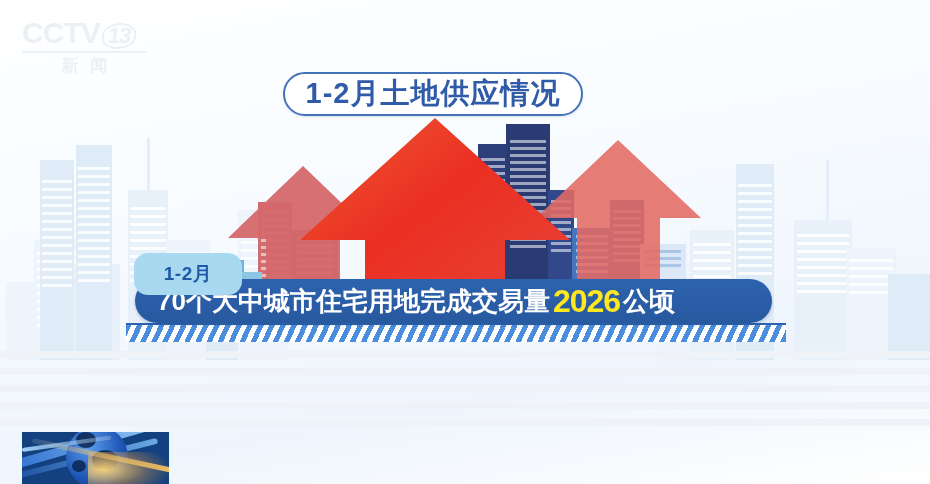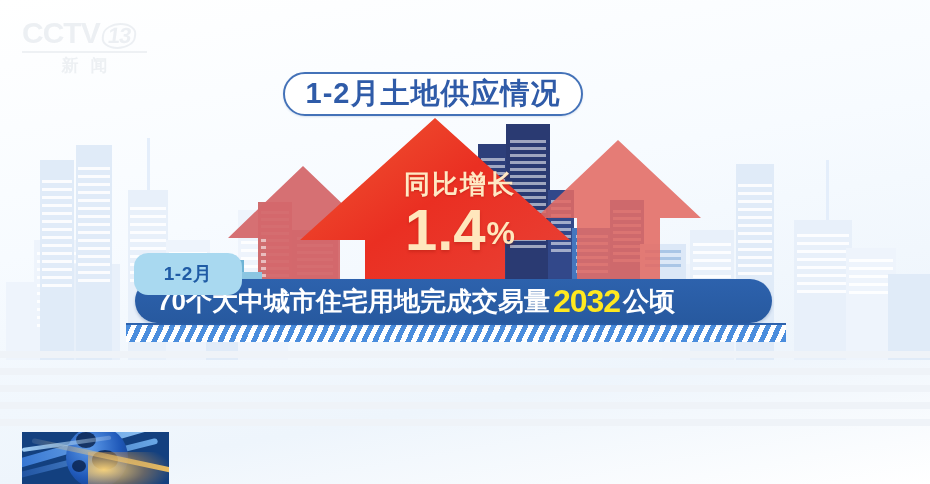--- a/index.html
+++ b/index.html
@@ -584,32 +584,28 @@
         <stop offset="100%" stop-color="#e8453a"></stop>
       </linearGradient>
     </defs>
     <polygon points="135,0 270,122 205,122 205,200 65,200 65,122 0,122" fill="url(#redgrad)"></polygon>
   </svg>
 
   <div id="title-pill">
     <span class="txt">1-2月土地供应情况</span>
   </div>
 
-  <div id="growth-block">
-    <div id="growth-label">同比增长</div>
-    <div id="growth-value"><span>1.4</span><span class="pct">%</span></div>
-  </div>
 
   <div id="month-badge">
     <span class="txt">1-2月</span>
   </div>
 
   <div id="headline-bar">
     <span class="seg">70个大中城市住宅用地完成交易量</span>
-    <span class="num">2032</span>
+    <span class="num">2026</span>
     <span class="seg">公顷</span>
   </div>
 
   <div id="pedestal">
     <div class="cap"></div>
   </div>
 
   <div class="ground" style="top:351px;"></div>
   <div class="ground" style="top:368px;"></div>
   <div class="ground" style="top:385px;"></div>

